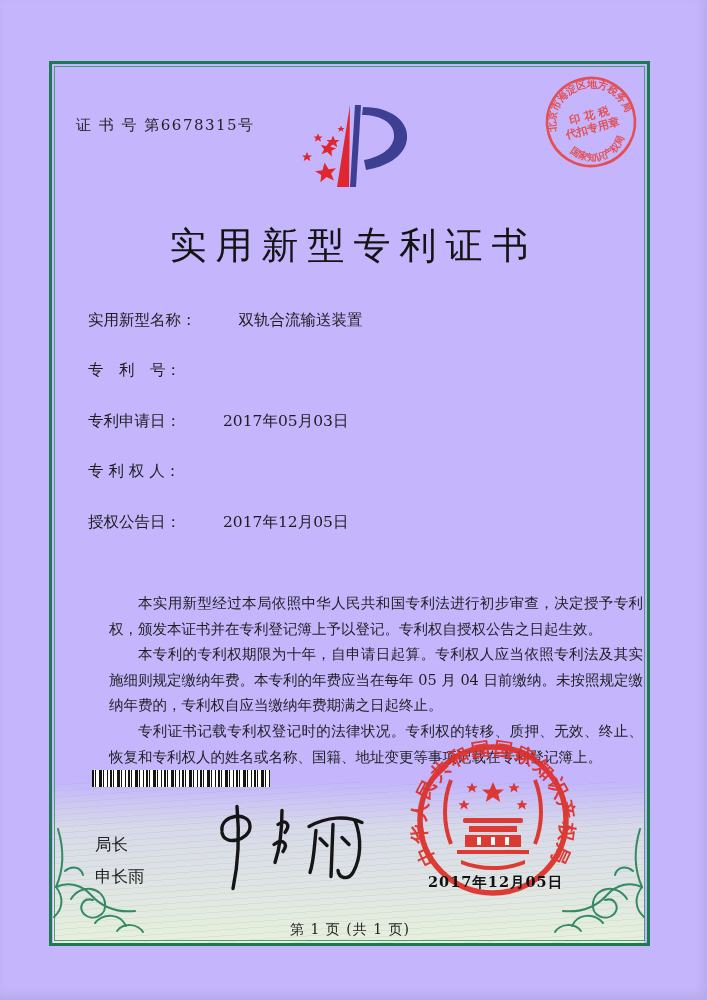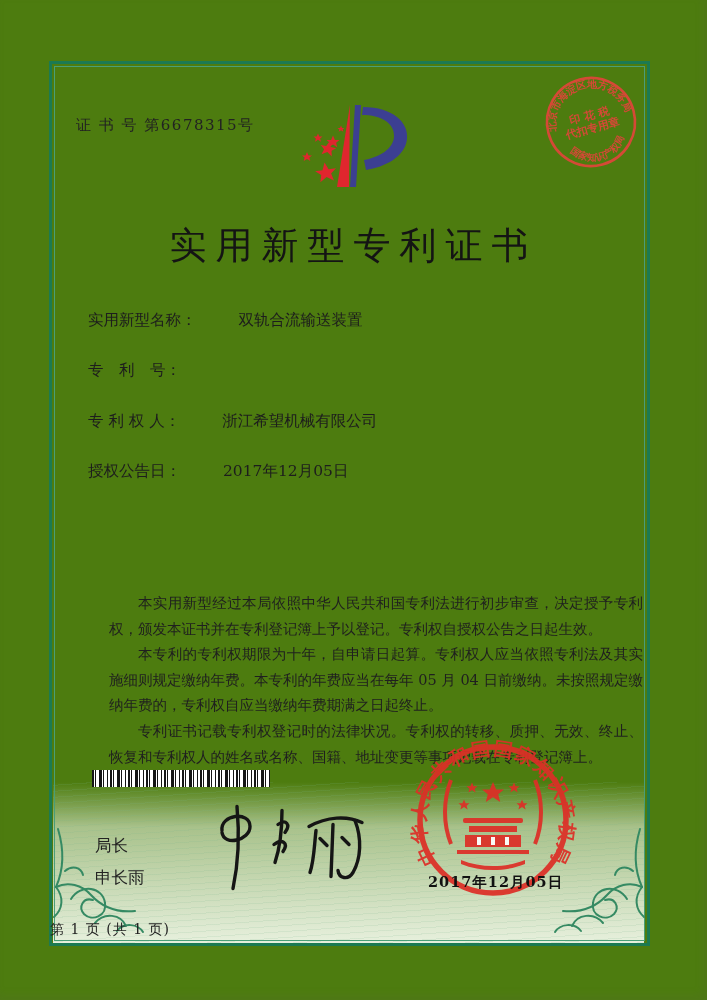--- a/index.html
+++ b/index.html
@@ -1,18 +1,18 @@
 <!DOCTYPE html>
 <html><head>
 <meta charset="utf-8">
 <style>
   html,body{margin:0;padding:0;background:#ffffff;}
   .page{
     position:relative;width:707px;height:1000px;overflow:hidden;
-    background:#4d7c0f;
+    background:#c4b5fd;
     font-family:"DejaVu Serif","Liberation Serif",serif;
     box-shadow:inset -4px -5px 8px rgba(90,90,80,.12);
   }
   .frame{
     position:absolute;left:49px;top:61px;width:595px;height:879px;
     border:3px solid #1c7a52;
   }
   .frame::after{
     content:"";position:absolute;inset:2px;border:1px solid #4a9e78;
   }
@@ -43,31 +43,31 @@
   .body-text p{margin:0;text-indent:2em;}
   .barcode{
     position:absolute;left:92px;top:770px;width:178px;height:17px;
     background:repeating-linear-gradient(90deg,
       #141414 0 2px,#fff 2px 3px,#141414 3px 4px,#fff 4px 7px,
       #141414 7px 10px,#fff 10px 11px,#141414 11px 12px,#fff 12px 15px,
       #141414 15px 16px,#fff 16px 18px);
   }
   .signer{
     position:absolute;left:95px;top:829px;
-    font-family:Liberation Sans, sans-serif;
+    font-family:Liberation Serif, serif;
     font-size:16.5px;color:#222;line-height:32px;font-weight:500;
   }
   .signature{position:absolute;left:192px;top:798px;}
   .seal{position:absolute;left:393px;top:720px;opacity:.93;}
   .seal-date{
     position:absolute;left:428px;top:873px;width:140px;
     font-size:14.5px;color:#111;letter-spacing:1px;font-weight:bold;
   }
   .footer{
-    position:absolute;left:50px;top:921px;width:600px;text-align:left;
+    position:absolute;left:50px;top:921px;width:600px;text-align:center;
     font-size:14px;color:#222;letter-spacing:1px;
   }
   .ornament{position:absolute;}
   .orn-left{left:51px;top:827px;}
   .orn-right{right:60px;top:827px;transform:scaleX(-1);}
 </style>
 </head>
 <body>
 
 <div class="page">
@@ -133,22 +133,25 @@
 
   <div class="fields">
     <div class="field-row">
       <span class="f-label">实用新型名称：</span>
       <span class="f-value">双轨合流输送装置</span>
     </div>
     <div class="field-row">
       <span class="f-label">专　利　号：</span>
     </div>
     <div class="field-row">
+      <span class="f-label">专利申请日：</span>
+      <span class="f-value">2017年05月03日</span>
+    </div>
+    <div class="field-row">
       <span class="f-label">专 利 权 人：</span>
-      <span class="f-value">浙江希望机械有限公司</span>
     </div>
     <div class="field-row">
       <span class="f-label">授权公告日：</span>
       <span class="f-value">2017年12月05日</span>
     </div>
   </div>
 
   <div class="body-text">
     <p>本实用新型经过本局依照中华人民共和国专利法进行初步审查，决定授予专利权，颁发本证书并在专利登记簿上予以登记。专利权自授权公告之日起生效。</p>
     <p>本专利的专利权期限为十年，自申请日起算。专利权人应当依照专利法及其实施细则规定缴纳年费。本专利的年费应当在每年 05 月 04 日前缴纳。未按照规定缴纳年费的，专利权自应当缴纳年费期满之日起终止。</p>

